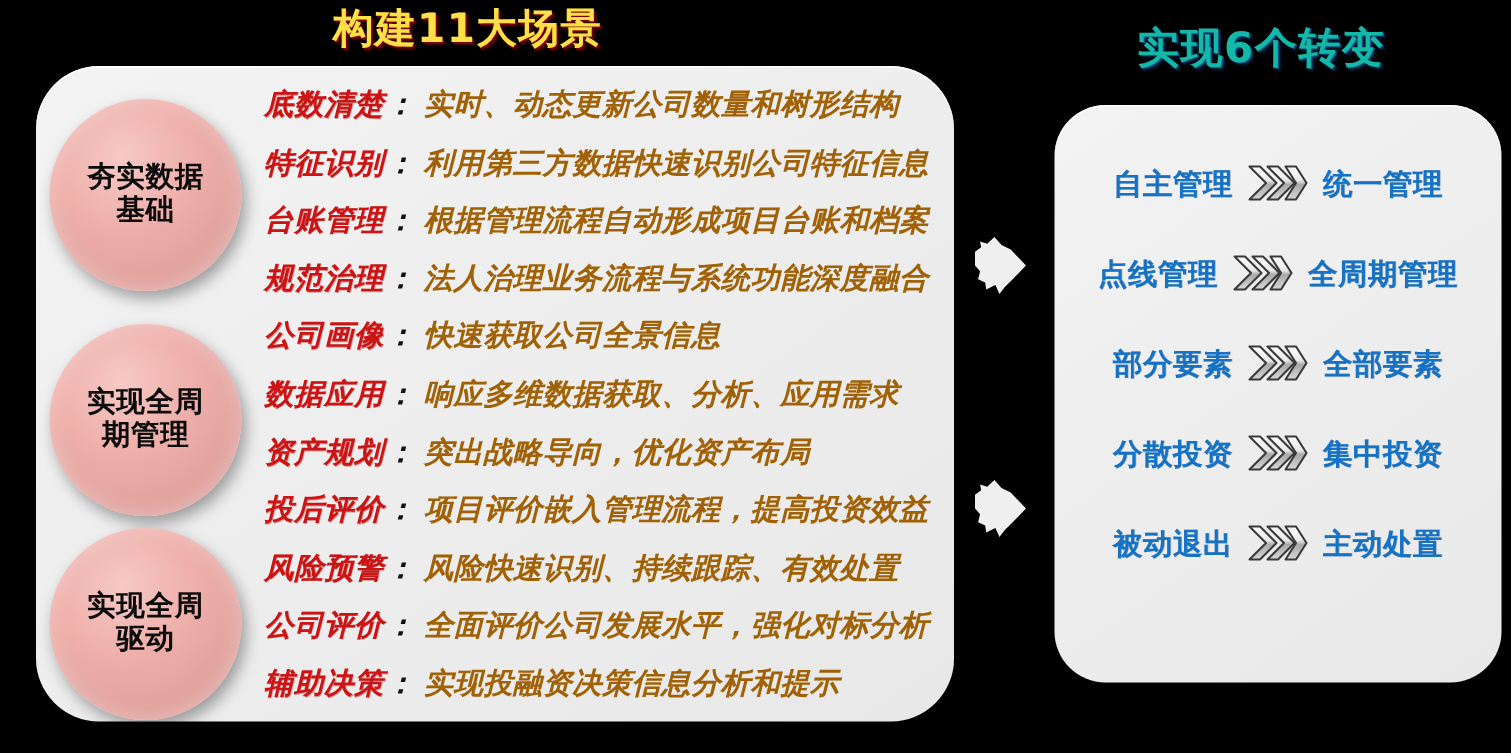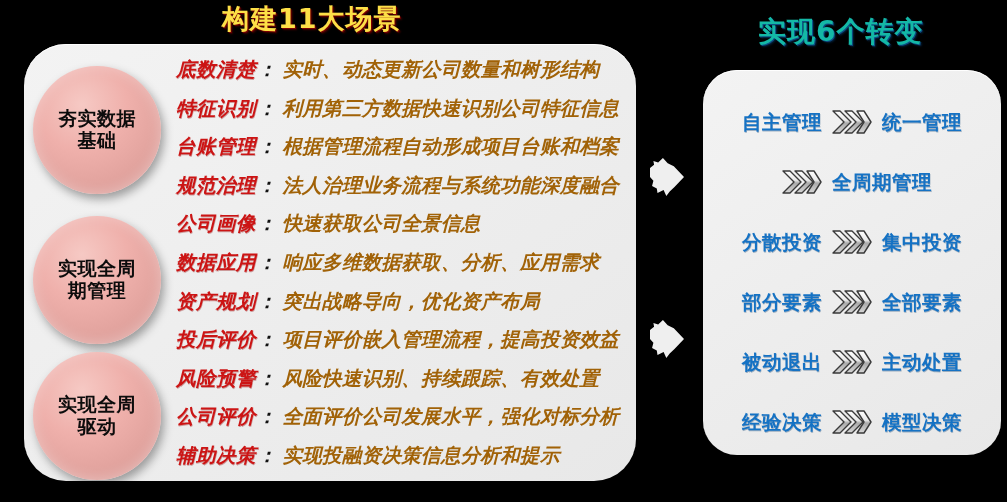--- a/index.html
+++ b/index.html
@@ -264,80 +264,68 @@
           <path d="M2 2 L9 2 L20 13 L9 24 L2 24 L13 13 Z"></path>
           <path d="M14 2 L21 2 L32 13 L21 24 L14 24 L25 13 Z"></path>
           <path d="M26 2 L33 2 L40 13 L33 24 L26 24 L33 13 Z"></path>
         </g>
       </svg>
     </span>
     <span class="tf-text">统一管理</span>
   </div>
 
   <div class="transform-row">
+    <span class="tf-text">点线管理</span>
     <span class="tf-arrow">
       <svg width="42" height="26" viewBox="0 0 42 26" aria-hidden="true">
         <g fill="url(#chevGrad)" stroke="#3a3a3a" stroke-width="1.4" stroke-linejoin="round">
           <path d="M2 2 L9 2 L20 13 L9 24 L2 24 L13 13 Z"></path>
           <path d="M14 2 L21 2 L32 13 L21 24 L14 24 L25 13 Z"></path>
           <path d="M26 2 L33 2 L40 13 L33 24 L26 24 L33 13 Z"></path>
         </g>
       </svg>
     </span>
     <span class="tf-text">全周期管理</span>
   </div>
 
   <div class="transform-row">
+    <span class="tf-text">部分要素</span>
+    <span class="tf-arrow">
+      <svg width="42" height="26" viewBox="0 0 42 26" aria-hidden="true">
+        <g fill="url(#chevGrad)" stroke="#3a3a3a" stroke-width="1.4" stroke-linejoin="round">
+          <path d="M2 2 L9 2 L20 13 L9 24 L2 24 L13 13 Z"></path>
+          <path d="M14 2 L21 2 L32 13 L21 24 L14 24 L25 13 Z"></path>
+          <path d="M26 2 L33 2 L40 13 L33 24 L26 24 L33 13 Z"></path>
+        </g>
+      </svg>
+    </span>
+    <span class="tf-text">全部要素</span>
+  </div>
+
+  <div class="transform-row">
     <span class="tf-text">分散投资</span>
     <span class="tf-arrow">
       <svg width="42" height="26" viewBox="0 0 42 26" aria-hidden="true">
         <g fill="url(#chevGrad)" stroke="#3a3a3a" stroke-width="1.4" stroke-linejoin="round">
           <path d="M2 2 L9 2 L20 13 L9 24 L2 24 L13 13 Z"></path>
           <path d="M14 2 L21 2 L32 13 L21 24 L14 24 L25 13 Z"></path>
           <path d="M26 2 L33 2 L40 13 L33 24 L26 24 L33 13 Z"></path>
         </g>
       </svg>
     </span>
     <span class="tf-text">集中投资</span>
   </div>
 
   <div class="transform-row">
-    <span class="tf-text">部分要素</span>
-    <span class="tf-arrow">
-      <svg width="42" height="26" viewBox="0 0 42 26" aria-hidden="true">
-        <g fill="url(#chevGrad)" stroke="#3a3a3a" stroke-width="1.4" stroke-linejoin="round">
-          <path d="M2 2 L9 2 L20 13 L9 24 L2 24 L13 13 Z"></path>
-          <path d="M14 2 L21 2 L32 13 L21 24 L14 24 L25 13 Z"></path>
-          <path d="M26 2 L33 2 L40 13 L33 24 L26 24 L33 13 Z"></path>
-        </g>
-      </svg>
-    </span>
-    <span class="tf-text">全部要素</span>
-  </div>
-
-  <div class="transform-row">
     <span class="tf-text">被动退出</span>
     <span class="tf-arrow">
       <svg width="42" height="26" viewBox="0 0 42 26" aria-hidden="true">
         <g fill="url(#chevGrad)" stroke="#3a3a3a" stroke-width="1.4" stroke-linejoin="round">
           <path d="M2 2 L9 2 L20 13 L9 24 L2 24 L13 13 Z"></path>
           <path d="M14 2 L21 2 L32 13 L21 24 L14 24 L25 13 Z"></path>
           <path d="M26 2 L33 2 L40 13 L33 24 L26 24 L33 13 Z"></path>
         </g>
       </svg>
     </span>
     <span class="tf-text">主动处置</span>
   </div>
 
-  <div class="transform-row">
-    <span class="tf-text">经验决策</span>
-    <span class="tf-arrow">
-      <svg width="42" height="26" viewBox="0 0 42 26" aria-hidden="true">
-        <g fill="url(#chevGrad)" stroke="#3a3a3a" stroke-width="1.4" stroke-linejoin="round">
-          <path d="M2 2 L9 2 L20 13 L9 24 L2 24 L13 13 Z"></path>
-          <path d="M14 2 L21 2 L32 13 L21 24 L14 24 L25 13 Z"></path>
-          <path d="M26 2 L33 2 L40 13 L33 24 L26 24 L33 13 Z"></path>
-        </g>
-      </svg>
-    </span>
-    <span class="tf-text">模型决策</span>
-  </div>
 </div>
 
 </body></html>

